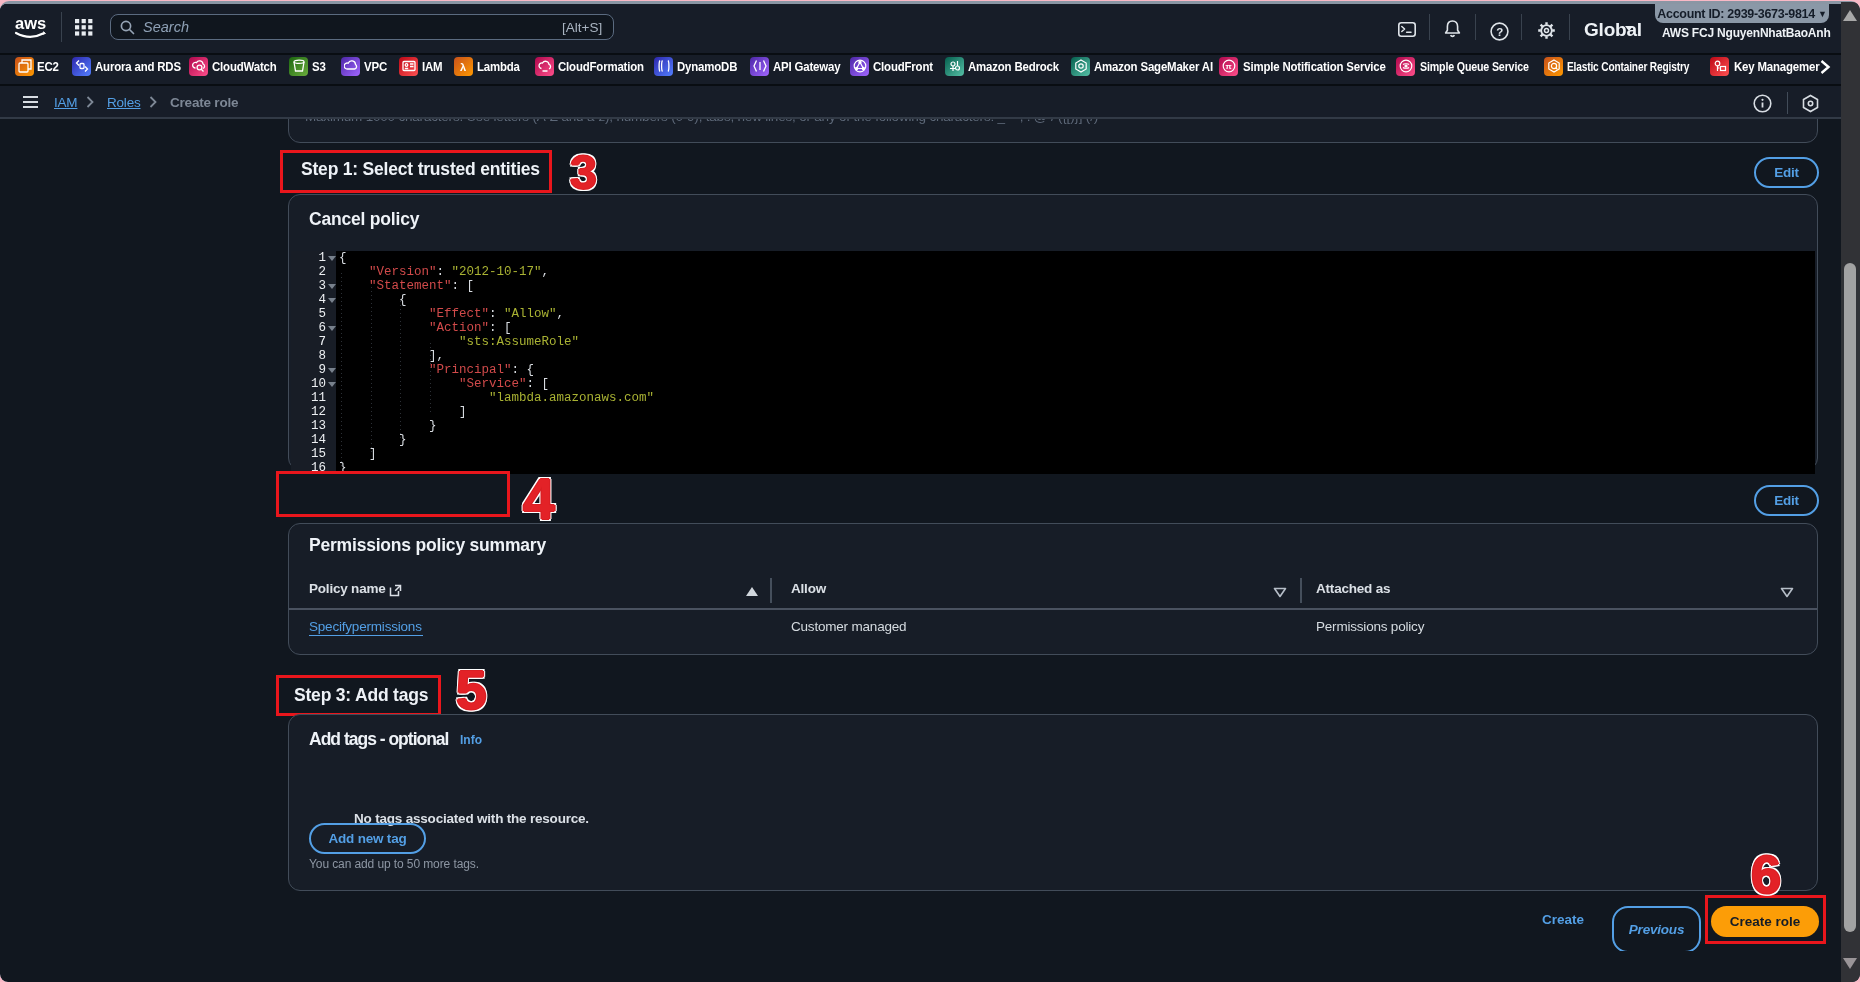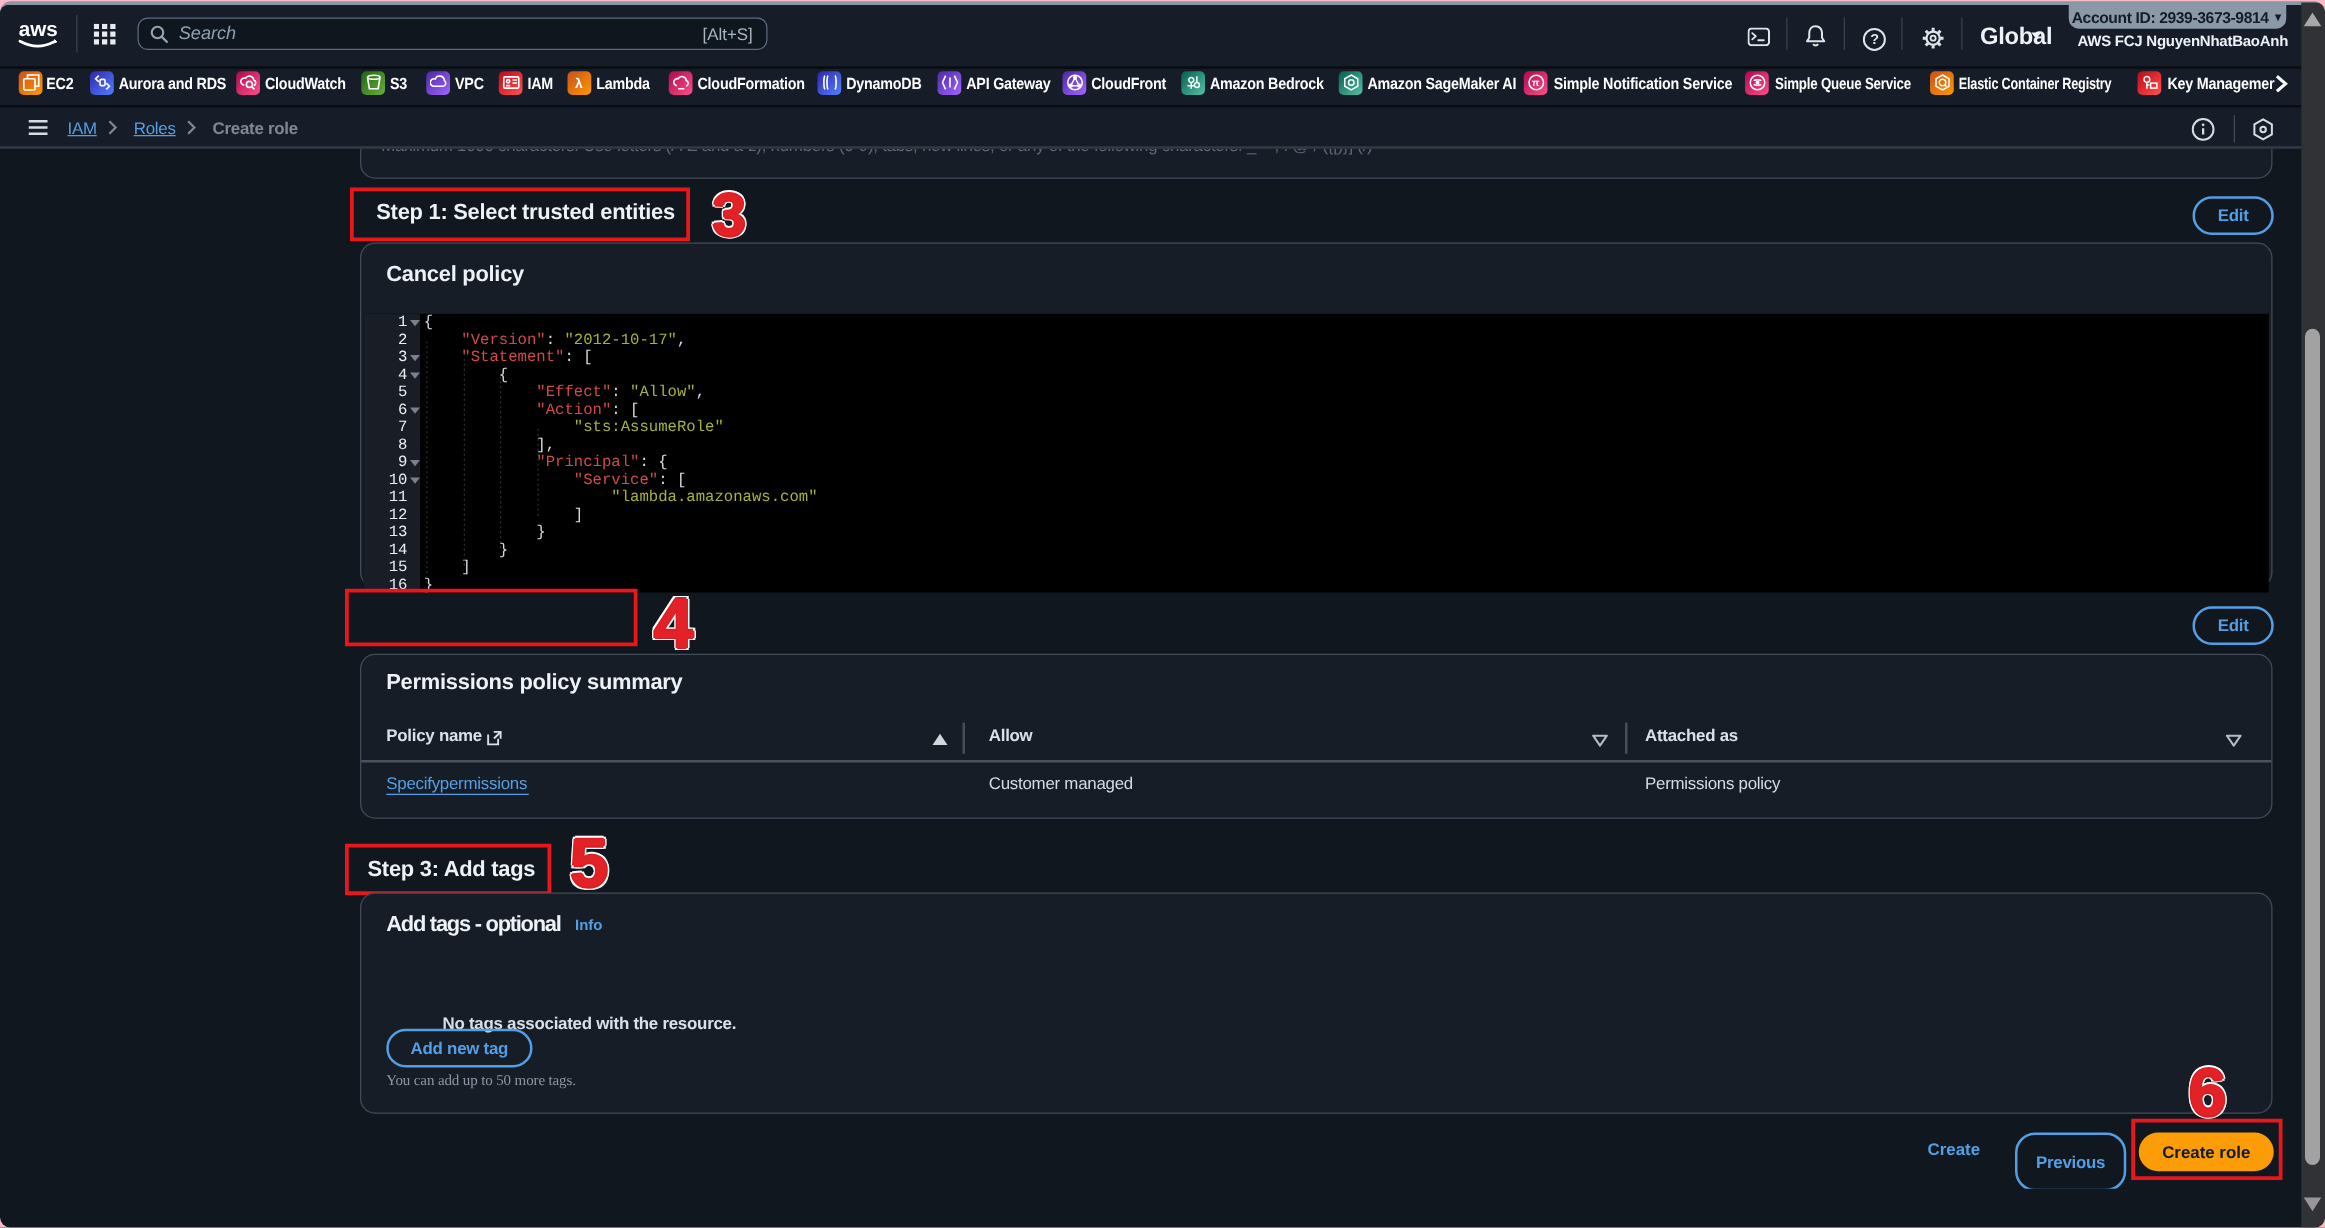--- a/index.html
+++ b/index.html
@@ -140,24 +140,24 @@
 
     <div class="redbox" style="left:276px; top:671px; width:165px; height:41px;"></div>
     <div class="h2" style="left:294px; top:681px;">Step 3: Add tags</div>
     <div class="rnum" style="left:456px; top:659px; font-size:55px;">5</div>
 
     <div class="panel" style="top:710px; height:177px;"></div>
     <div class="h2" style="left:309px; top:725px; letter-spacing:-1px;">Add tags - <span style="">optional</span></div>
     <div class="abs b blue" style="left:460px; top:729px; font-size:12px;">Info</div>
     <div class="t13 b" style="left:309px; top:807px; color:#dbe0e6;margin-left:45px;">No tags associated with the resource.</div>
     <div class="btn" style="left:309px; top:819px; width:117px; height:31px;">Add new tag</div>
-    <div class="abs grey" style="left:309px; top:853px; font-size:12px; letter-spacing:-0.1px;font-family:Liberation Serif, serif;">You can add up to 50 more tags.</div>
+    <div class="abs grey" style="left:309px; top:853px; font-size:12px; letter-spacing:-0.1px;">You can add up to 50 more tags.</div>
 
     <div class="abs b blue" style="left:1542px; top:908px; font-size:13.5px;">Create</div>
-    <div class="btn" style="left:1612px; top:902px; width:89px; height:47px;">Previous</div>
+    <div class="btn" style="left:1612px; top:902px; width:89px; height:47px;font-style:italic;">Previous</div>
     <div class="abs" style="left:1711px; top:902px; width:108px; height:31px; background:#fc9d07; border-radius:16px; color:#131b27; font-weight:700; font-size:13.5px; display:flex; align-items:center; justify-content:center;">Create role</div>
     <div class="redbox" style="left:1705px; top:891px; width:121px; height:49px;"></div>
     <div class="rnum" style="left:1751px; top:843px; font-size:54px;">6</div>
   </div>
 
   <div id="topbar">
 
     <svg class="abs" style="left:14px; top:9px;" width="36" height="26" viewBox="0 0 36 26">
       <text x="1" y="16" font-family="Liberation Sans" font-size="16.5" font-weight="bold" fill="#fff">aws</text>
       <path d="M2 20 Q 16 27.5 29 20.5" fill="none" stroke="#fff" stroke-width="2.2" stroke-linecap="round"></path>

